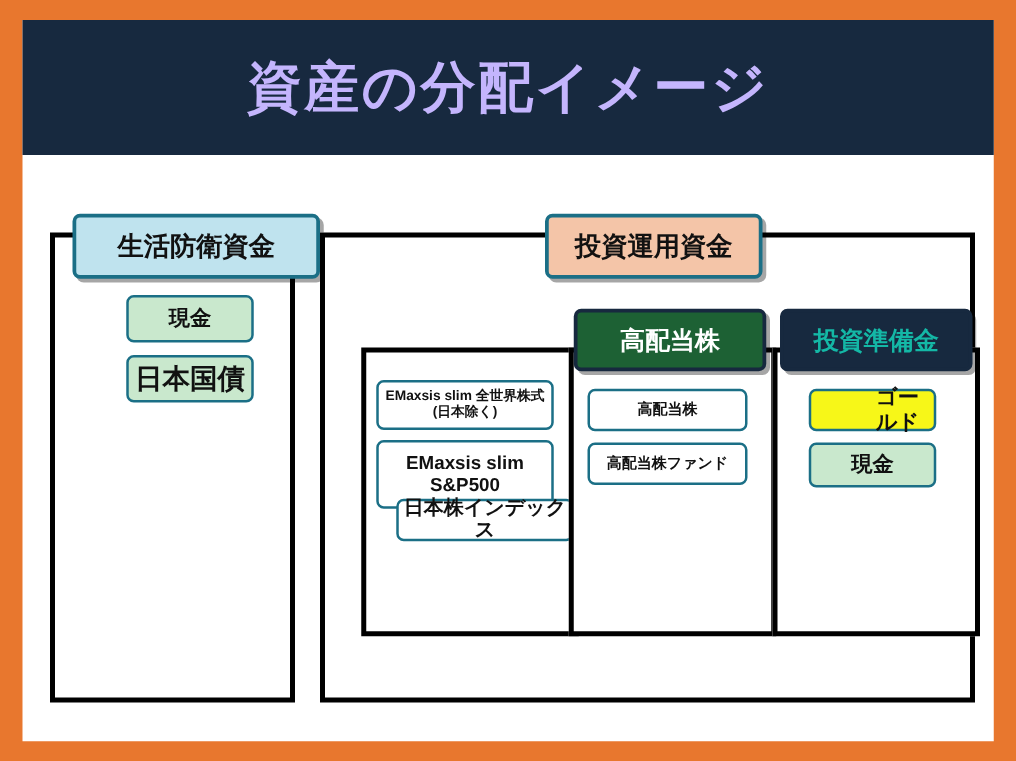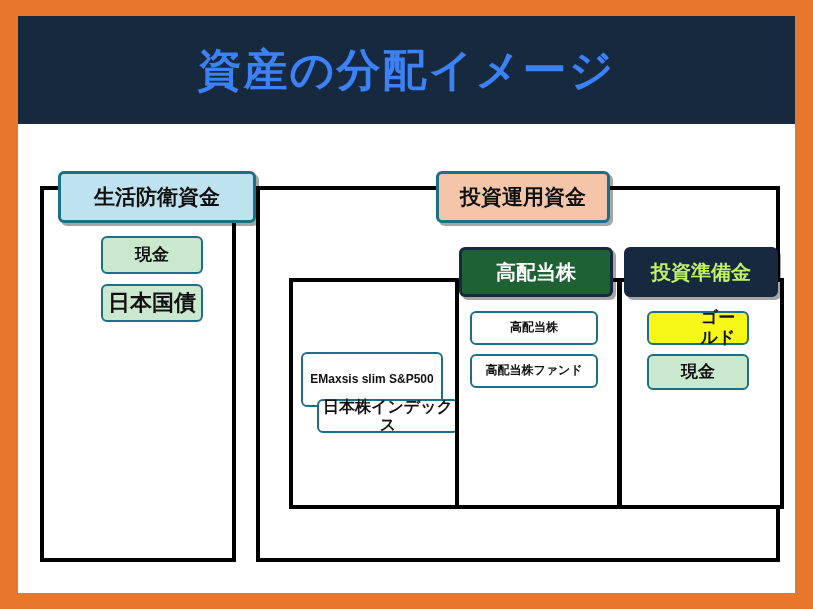--- a/index.html
+++ b/index.html
@@ -27,21 +27,21 @@
     left: 0px;
     top: 0px;
     width: 777px;
     height: 108px;
     background: #17293f;
     display: flex;
     align-items: center;
     justify-content: center;
   }
   .title-text {
-    color: #3b82f6;
+    color: #c4b5fd;
     font-size: 44px;
     font-weight: bold;
     letter-spacing: 2px;
     white-space: nowrap;
   }
   
   .outer-box {
     position: absolute;
     background: #ffffff;
     border: 4px solid #000000;
@@ -143,21 +143,21 @@
     color: #ffffff;
     font-size: 20px;
   }
   #hdr-reserve {
     left: 606px;
     top: 231px;
     width: 148px;
     height: 44px;
     background: #17293f;
     border: 3px solid #17293f;
-    color: #bef264;
+    color: #14b8a6;
     font-size: 20px;
   }
   
   .item {
     position: absolute;
     border-radius: 6px;
     display: flex;
     align-items: center;
     justify-content: center;
     text-align: center;
@@ -203,21 +203,21 @@
     top: 288px;
     width: 142px;
     height: 40px;
     font-size: 11px;
   }
   #it-sp500 {
     left: 283px;
     top: 336px;
     width: 142px;
     height: 55px;
-    font-size: 12px;
+    font-size: 15px;
   }
   #it-jpindex {
     left: 283px;
     top: 383px;
     width: 142px;
     height: 34px;
     font-size: 16px;
     margin-left: 16px;
   }
   #it-indiaindex {
@@ -269,20 +269,21 @@
 
   <div class="outer-box" id="box-emergency"></div>
   <div class="outer-header" id="hdr-emergency">生活防衛資金</div>
   <div class="item item-green" id="it-cash1">現金</div>
   <div class="item item-green" id="it-jgb">日本国債</div>
 
   <div class="outer-box" id="box-invest"></div>
   <div class="outer-header" id="hdr-invest">投資運用資金</div>
 
   <div class="col-box" id="col-index"></div>
+  <div class="item item-white" id="it-allworld">EMaxsis slim 全世界株式 (日本除く)</div>
   <div class="item item-white" id="it-sp500">EMaxsis slim S&amp;P500</div>
   <div class="item item-white" id="it-jpindex">日本株インデックス</div>
 
   <div class="col-box" id="col-dividend"></div>
   <div class="col-header" id="hdr-dividend">高配当株</div>
   <div class="item item-white" id="it-highdiv">高配当株</div>
   <div class="item item-white" id="it-highdivfund">高配当株ファンド</div>
 
   <div class="col-box" id="col-reserve"></div>
   <div class="col-header" id="hdr-reserve">投資準備金</div>

